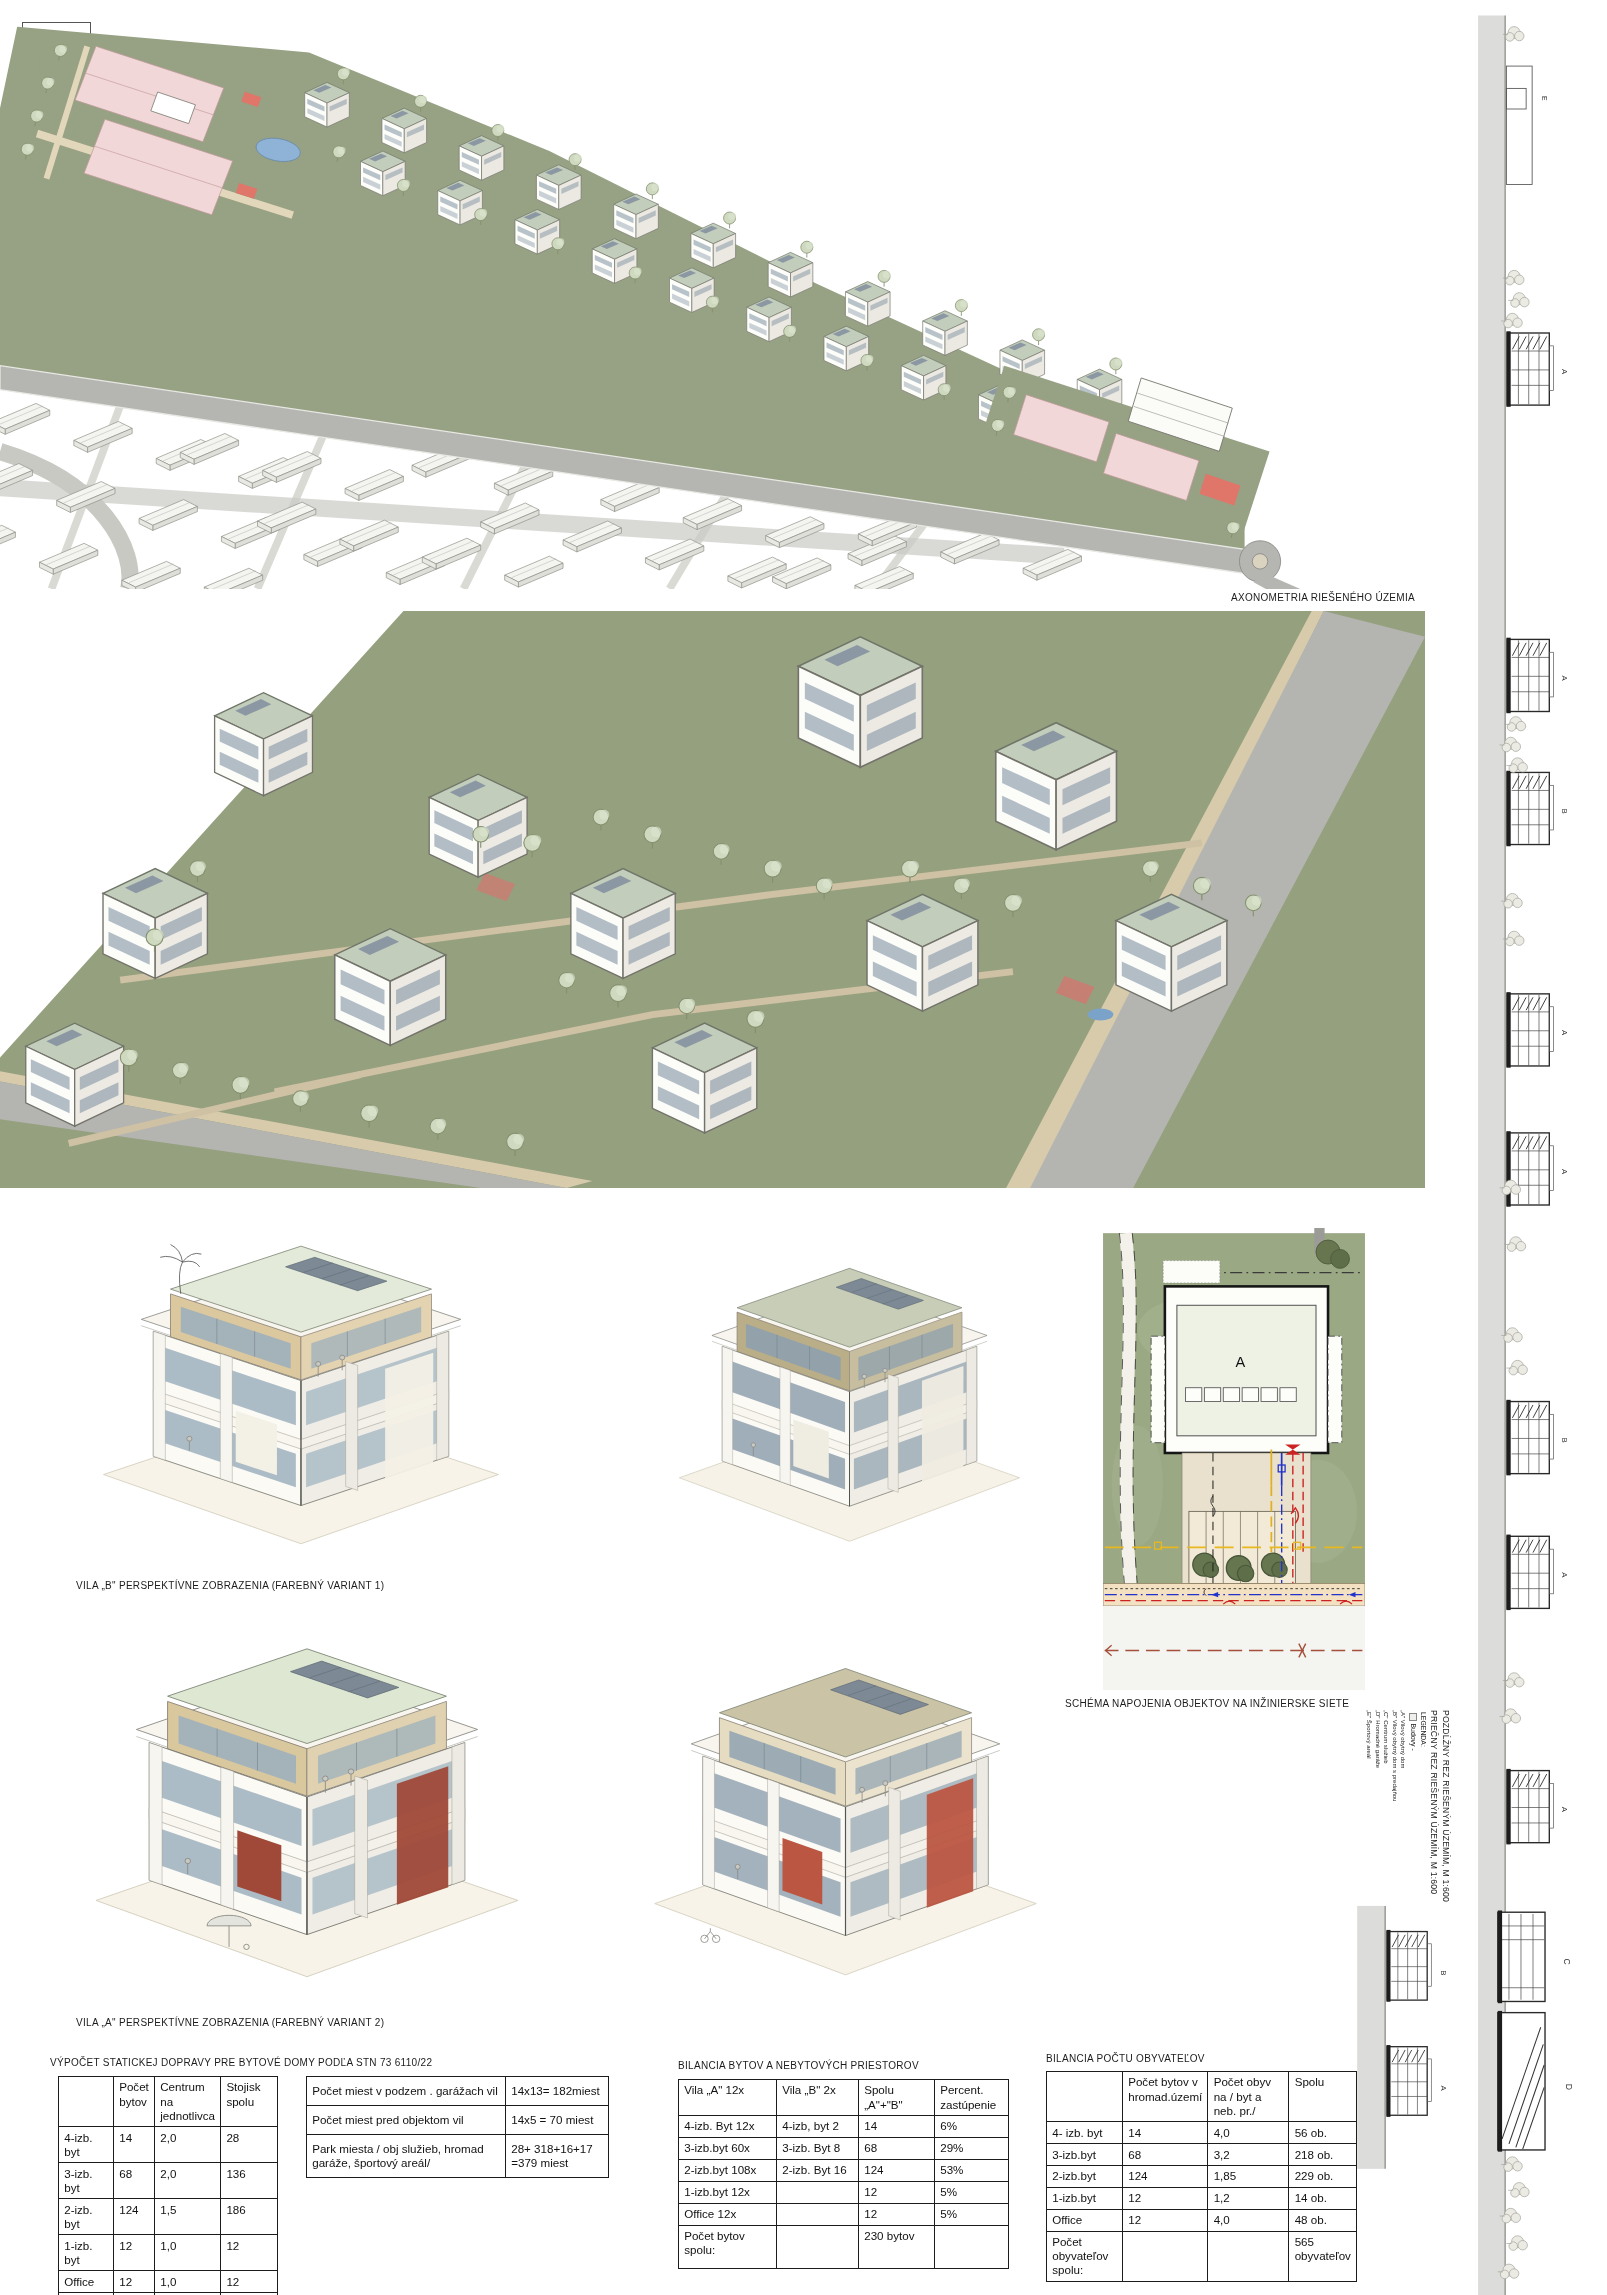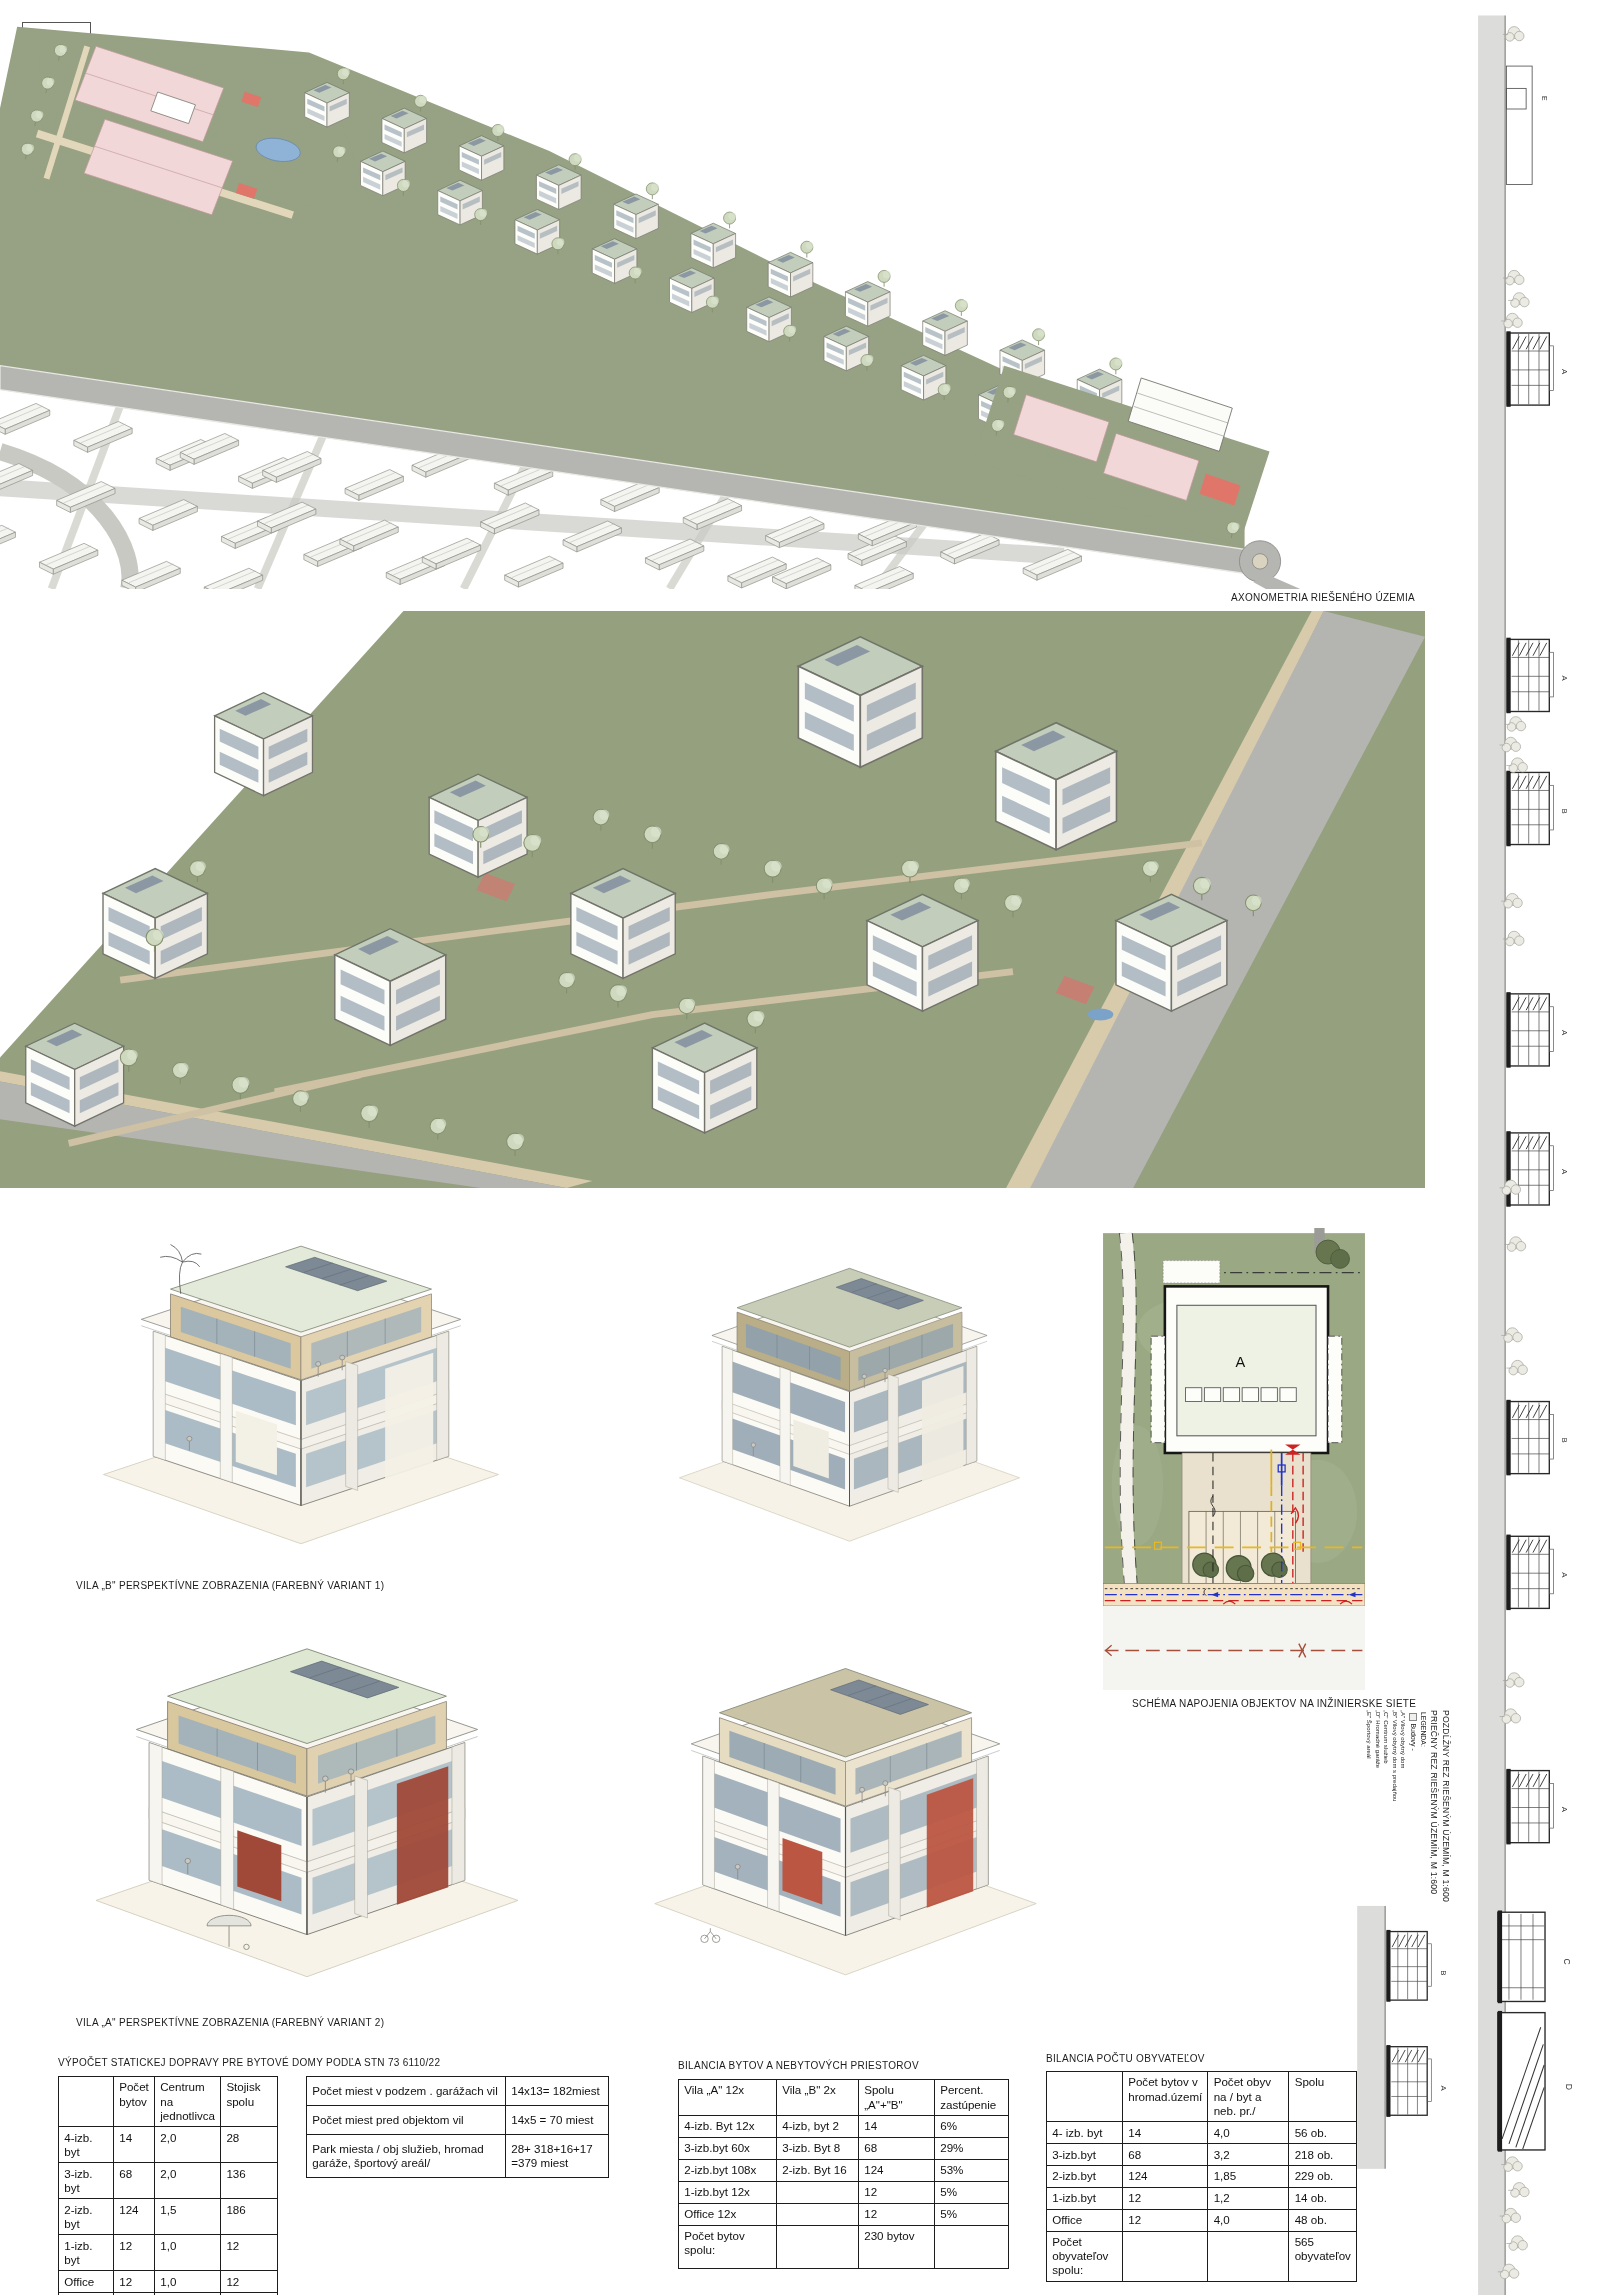--- a/index.html
+++ b/index.html
@@ -524,21 +524,21 @@
     <path d="M2,434 H302" stroke="#cc2222" stroke-width="1.4" stroke-dasharray="12 6"></path>
     <path d="M140,438 q7,-7 14,0" stroke="#cc2222" stroke-width="1.4"></path>
     <path d="M276,438 q7,-7 14,0" stroke="#cc2222" stroke-width="1.4"></path>
   </g>
   <rect x="0" y="440" width="305" height="98" fill="#f4f4f1"></rect>
   <path d="M2,492 H302" stroke="#a5503c" stroke-width="2" stroke-dasharray="16 8" fill="none"></path>
   <path d="M10,486 l-7,6 l7,6" stroke="#a5503c" stroke-width="1.6" fill="none"></path>
   <path d="M228,484 l8,16 m0,-16 l-8,16" stroke="#a5503c" stroke-width="1.6" fill="none"></path>
 </svg>
 
-<div class="ttl" style="left:1132px;top:1698px">SCHÉMA NAPOJENIA OBJEKTOV NA INŽINIERSKE SIETE</div>
+<div class="ttl" style="left:1065px;top:1698px">SCHÉMA NAPOJENIA OBJEKTOV NA INŽINIERSKE SIETE</div>
 
 <svg class="abs" style="left:1459px;top:0" width="148" height="2295" viewBox="0 0 172 2674">
   <rect x="22" y="18" width="31" height="2656" fill="#dcdcda"></rect>
   <line x1="53.5" y1="18" x2="53.5" y2="2674" stroke="#6d6d68" stroke-width="1.2"></line>
 
   <g fill="none" stroke="#555" stroke-width="1">
     <rect x="55" y="77" width="30" height="138"></rect>
     <rect x="55" y="103" width="23" height="24"></rect>
   </g>
   <text transform="rotate(90 97 112)" x="97" y="112" font-size="8" fill="#333">E</text>
@@ -631,21 +631,21 @@
   <div class="l1">PRIEČNY REZ RIEŠENÝM ÚZEMÍM, M 1:600</div>
   <div class="lg">LEGENDA:</div>
   <div class="lg"><span class="lsq"></span><span>Budovy -</span></div>
   <div class="li">„A" Vilový obytný dom</div>
   <div class="li">„B" Vilový obytný dom s predajňou</div>
   <div class="li">„C" Centrum služieb</div>
   <div class="li">„D" Hromadné garáže</div>
   <div class="li">„E" Športový areál</div>
 </div>
 
-<div class="ttl" style="left:58px;top:2057px">VÝPOČET STATICKEJ DOPRAVY PRE BYTOVÉ DOMY PODĽA STN 73 6110/22</div>
+<div class="ttl" style="left:50px;top:2057px">VÝPOČET STATICKEJ DOPRAVY PRE BYTOVÉ DOMY PODĽA STN 73 6110/22</div>
 
 <table class="t" style="left:58px;top:2076px">
   <colgroup>
       <col style="width:55px">
       <col style="width:36px">
       <col style="width:65px">
       <col style="width:57px">
     </colgroup>
   <tbody>
       <tr>

